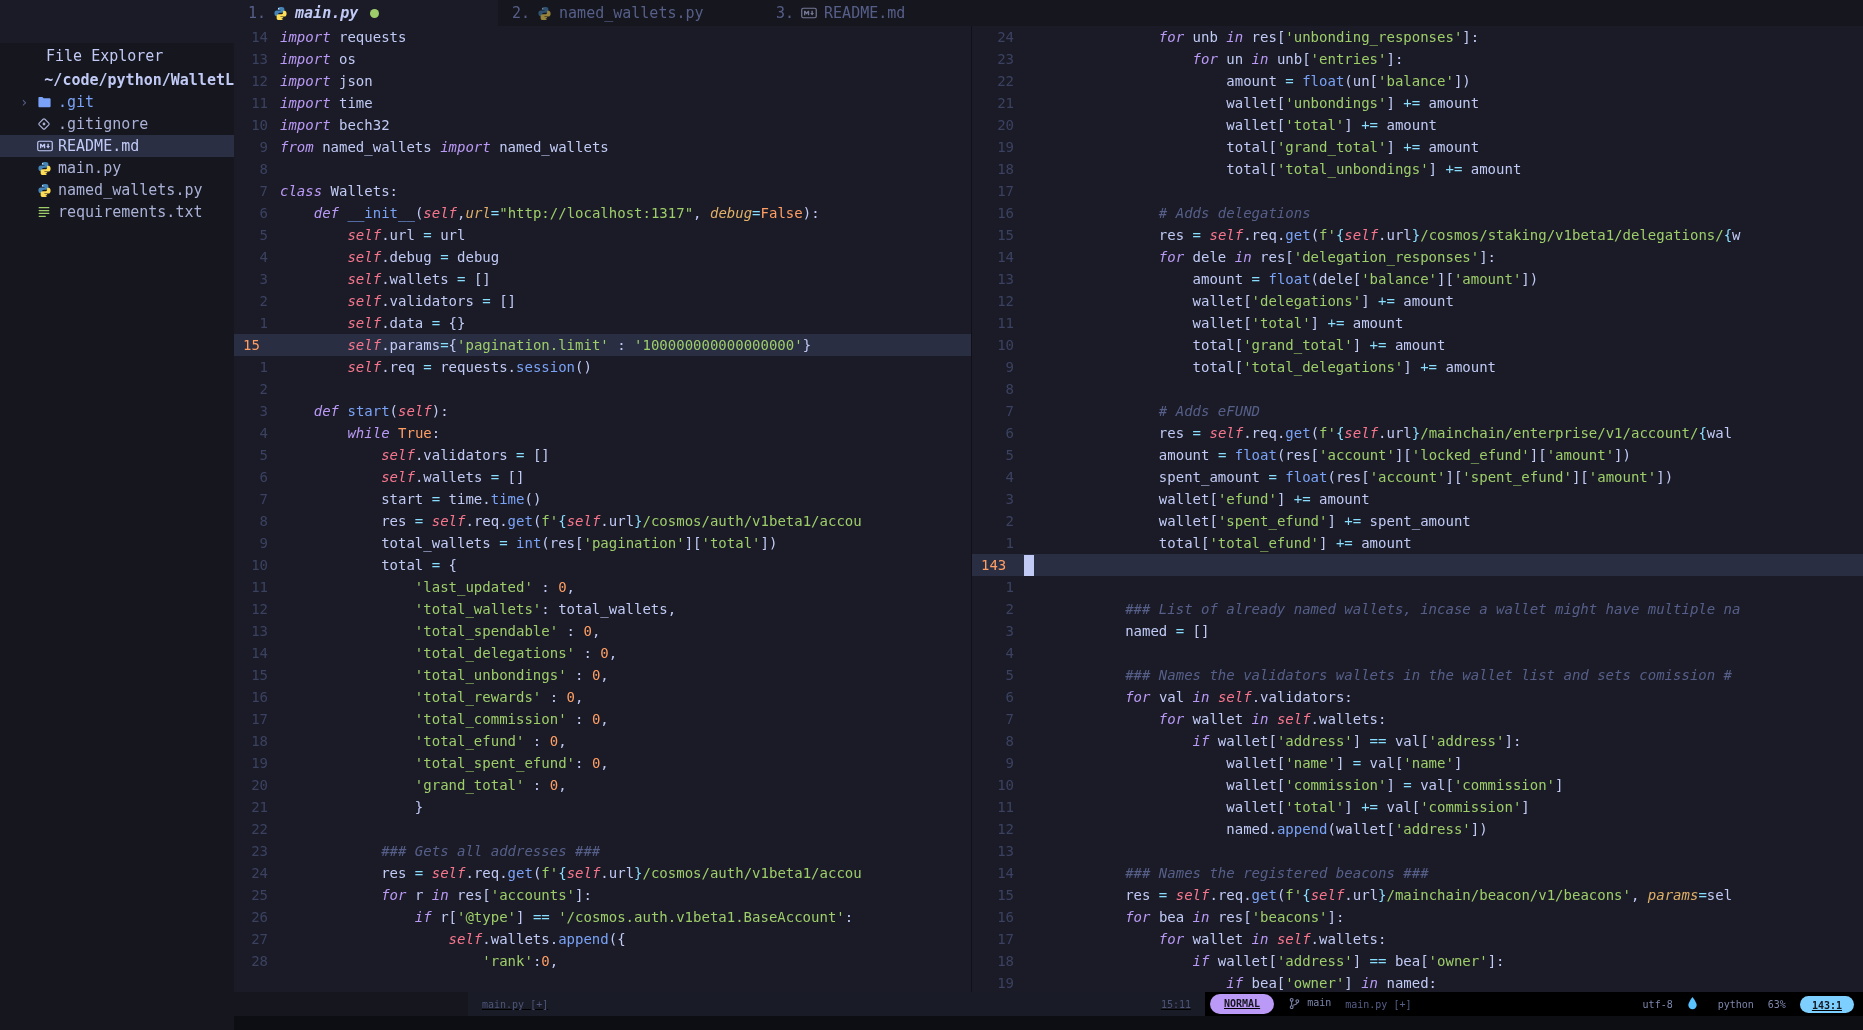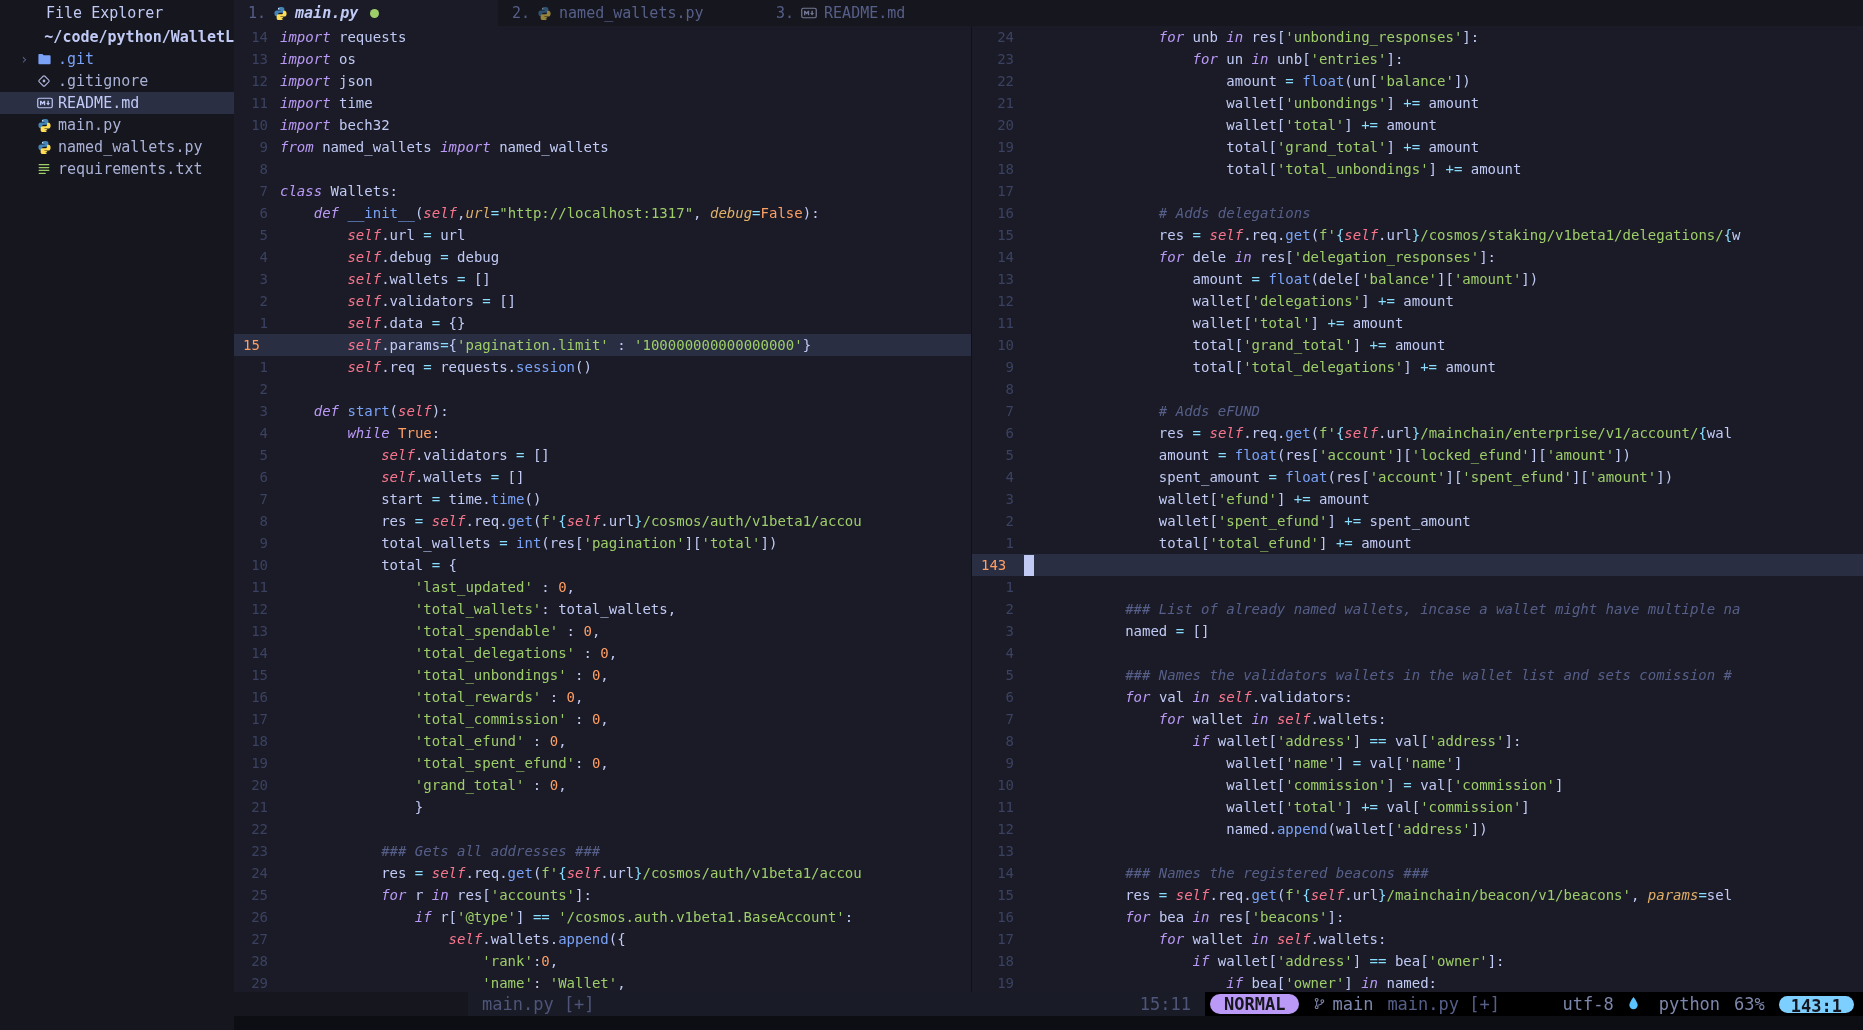--- a/index.html
+++ b/index.html
@@ -7,21 +7,21 @@
   body {
     width:1863px; height:1030px; overflow:hidden;
     background:#1a1b26;
     font-family:"DejaVu Sans Mono", monospace;
     -webkit-font-smoothing:antialiased;
   }
   .app { width:1863px; height:1030px; display:flex; flex-direction:column; }
   .main-row { flex:1; display:flex; min-height:0; }
 
   
-  .sidebar { width:234px; flex-shrink:0; background:#16161e; color:#c0caf5; font-size:15px; overflow:hidden; }
+  .sidebar { width:234px; flex-shrink:0; background:#16161e; color:#c0caf5; font-size:15px; overflow:hidden;margin-top:43px; }
   .sidebar-title { height:26px; line-height:26px; padding-left:46px; color:#c0caf5; white-space:pre; }
   .explorer-root { height:22px; line-height:22px; padding-left:10px; font-weight:bold; color:#c0caf5; white-space:pre; overflow:hidden;text-align:right; }
   .tree-item { height:22px; display:flex; align-items:center; padding-left:20px; white-space:pre; cursor:pointer; }
   .tree-item.selected { background:#2a2f44; }
   .tree-item .chevron { width:17px; color:#565f89; font-size:14px; }
   .tree-item .tree-icon { width:21px; display:inline-flex; align-items:center; }
   .tree-item .tree-label { color:#a9b1d6; }
   .tree-item.folder .tree-label { color:#7aa2f7; }
   .tree-item.selected .tree-label { color:#c0caf5; }
 
@@ -56,21 +56,21 @@
   .tok-k { color:#bb9af7; font-style:italic; }
   .tok-s { color:#9ece6a; }
   .tok-d { color:#ff9e64; }
   .tok-F { color:#7aa2f7; }
   .tok-S { color:#f7768e; font-style:italic; }
   .tok-c { color:#565f89; font-style:italic;text-align:center; }
   .tok-o { color:#89ddff; }
   .tok-p { color:#e0af68; font-style:italic; }
 
   
-  .statusline { height:24px; flex-shrink:0; display:flex; font-size:17px; }
+  .statusline { height:24px; flex-shrink:0; display:flex; font-size:10px;text-decoration:underline; }
   .sl-sidebar { width:234px; flex-shrink:0; background:#16161e; }
   .sl-left { width:737px; flex-shrink:0; background:#191b26; color:#4e5579; display:flex; align-items:center; justify-content:space-between; padding:0 14px; }
   .sl-active { flex:1; background:#000000; color:#7d87ad; display:flex; align-items:center; gap:14px; padding:0 9px 0 5px; min-width:0; }
   .mode-pill { background:#bb9af7; color:#16161e; font-weight:bold; padding:0 14px; border-radius:12px; height:20px; line-height:20px; }
   .pos-pill { background:#7dcfff; color:#16161e; font-weight:bold; padding:0 12px; border-radius:12px; height:17px; line-height:20px; }
   .sl-group { display:flex; gap:6px; }
   .sl-file-dim { color:#565f89; }
   .sl-right-start { margin-left:auto; }
 
   
@@ -192,21 +192,20 @@
             <div class="line"><span class="ln">19</span><span class="code"><span class="tok-f">                </span><span class="tok-s">'total_spent_efund'</span><span class="tok-f">: </span><span class="tok-d">0</span><span class="tok-f">,</span></span></div>
             <div class="line"><span class="ln">20</span><span class="code"><span class="tok-f">                </span><span class="tok-s">'grand_total'</span><span class="tok-f"> : </span><span class="tok-d">0</span><span class="tok-f">,</span></span></div>
             <div class="line"><span class="ln">21</span><span class="code"><span class="tok-f">                }</span></span></div>
             <div class="line"><span class="ln">22</span><span class="code"></span></div>
             <div class="line"><span class="ln">23</span><span class="code"><span class="tok-f">            </span><span class="tok-c">### Gets all addresses ###</span></span></div>
             <div class="line"><span class="ln">24</span><span class="code"><span class="tok-f">            res </span><span class="tok-o">=</span><span class="tok-f"> </span><span class="tok-S">self</span><span class="tok-f">.req.</span><span class="tok-F">get</span><span class="tok-f">(</span><span class="tok-s">f'</span><span class="tok-o">{</span><span class="tok-S">self</span><span class="tok-f">.url</span><span class="tok-o">}</span><span class="tok-s">/cosmos/auth/v1beta1/accou</span></span></div>
             <div class="line"><span class="ln">25</span><span class="code"><span class="tok-f">            </span><span class="tok-k">for</span><span class="tok-f"> r </span><span class="tok-k">in</span><span class="tok-f"> res[</span><span class="tok-s">'accounts'</span><span class="tok-f">]:</span></span></div>
             <div class="line"><span class="ln">26</span><span class="code"><span class="tok-f">                </span><span class="tok-k">if</span><span class="tok-f"> r[</span><span class="tok-s">'@type'</span><span class="tok-f">] </span><span class="tok-o">==</span><span class="tok-f"> </span><span class="tok-s">'/cosmos.auth.v1beta1.BaseAccount'</span><span class="tok-f">:</span></span></div>
             <div class="line"><span class="ln">27</span><span class="code"><span class="tok-f">                    </span><span class="tok-S">self</span><span class="tok-f">.wallets.</span><span class="tok-F">append</span><span class="tok-f">({</span></span></div>
             <div class="line"><span class="ln">28</span><span class="code"><span class="tok-f">                        </span><span class="tok-s">'rank'</span><span class="tok-f">:</span><span class="tok-d">0</span><span class="tok-f">,</span></span></div>
-            <div class="line"><span class="ln">29</span><span class="code"><span class="tok-f">                        </span><span class="tok-s">'name'</span><span class="tok-f">: </span><span class="tok-s">'Wallet'</span><span class="tok-f">,</span></span></div>
           </div>
         <div class="pane pane-right">
             <div class="line"><span class="ln">24</span><span class="code"><span class="tok-f">                </span><span class="tok-k">for</span><span class="tok-f"> unb </span><span class="tok-k">in</span><span class="tok-f"> res[</span><span class="tok-s">'unbonding_responses'</span><span class="tok-f">]:</span></span></div>
             <div class="line"><span class="ln">23</span><span class="code"><span class="tok-f">                    </span><span class="tok-k">for</span><span class="tok-f"> un </span><span class="tok-k">in</span><span class="tok-f"> unb[</span><span class="tok-s">'entries'</span><span class="tok-f">]:</span></span></div>
             <div class="line"><span class="ln">22</span><span class="code"><span class="tok-f">                        amount </span><span class="tok-o">=</span><span class="tok-f"> </span><span class="tok-F">float</span><span class="tok-f">(un[</span><span class="tok-s">'balance'</span><span class="tok-f">])</span></span></div>
             <div class="line"><span class="ln">21</span><span class="code"><span class="tok-f">                        wallet[</span><span class="tok-s">'unbondings'</span><span class="tok-f">] </span><span class="tok-o">+=</span><span class="tok-f"> amount</span></span></div>
             <div class="line"><span class="ln">20</span><span class="code"><span class="tok-f">                        wallet[</span><span class="tok-s">'total'</span><span class="tok-f">] </span><span class="tok-o">+=</span><span class="tok-f"> amount</span></span></div>
             <div class="line"><span class="ln">19</span><span class="code"><span class="tok-f">                        total[</span><span class="tok-s">'grand_total'</span><span class="tok-f">] </span><span class="tok-o">+=</span><span class="tok-f"> amount</span></span></div>
             <div class="line"><span class="ln">18</span><span class="code"><span class="tok-f">                        total[</span><span class="tok-s">'total_unbondings'</span><span class="tok-f">] </span><span class="tok-o">+=</span><span class="tok-f"> amount</span></span></div>
             <div class="line"><span class="ln">17</span><span class="code"></span></div>

